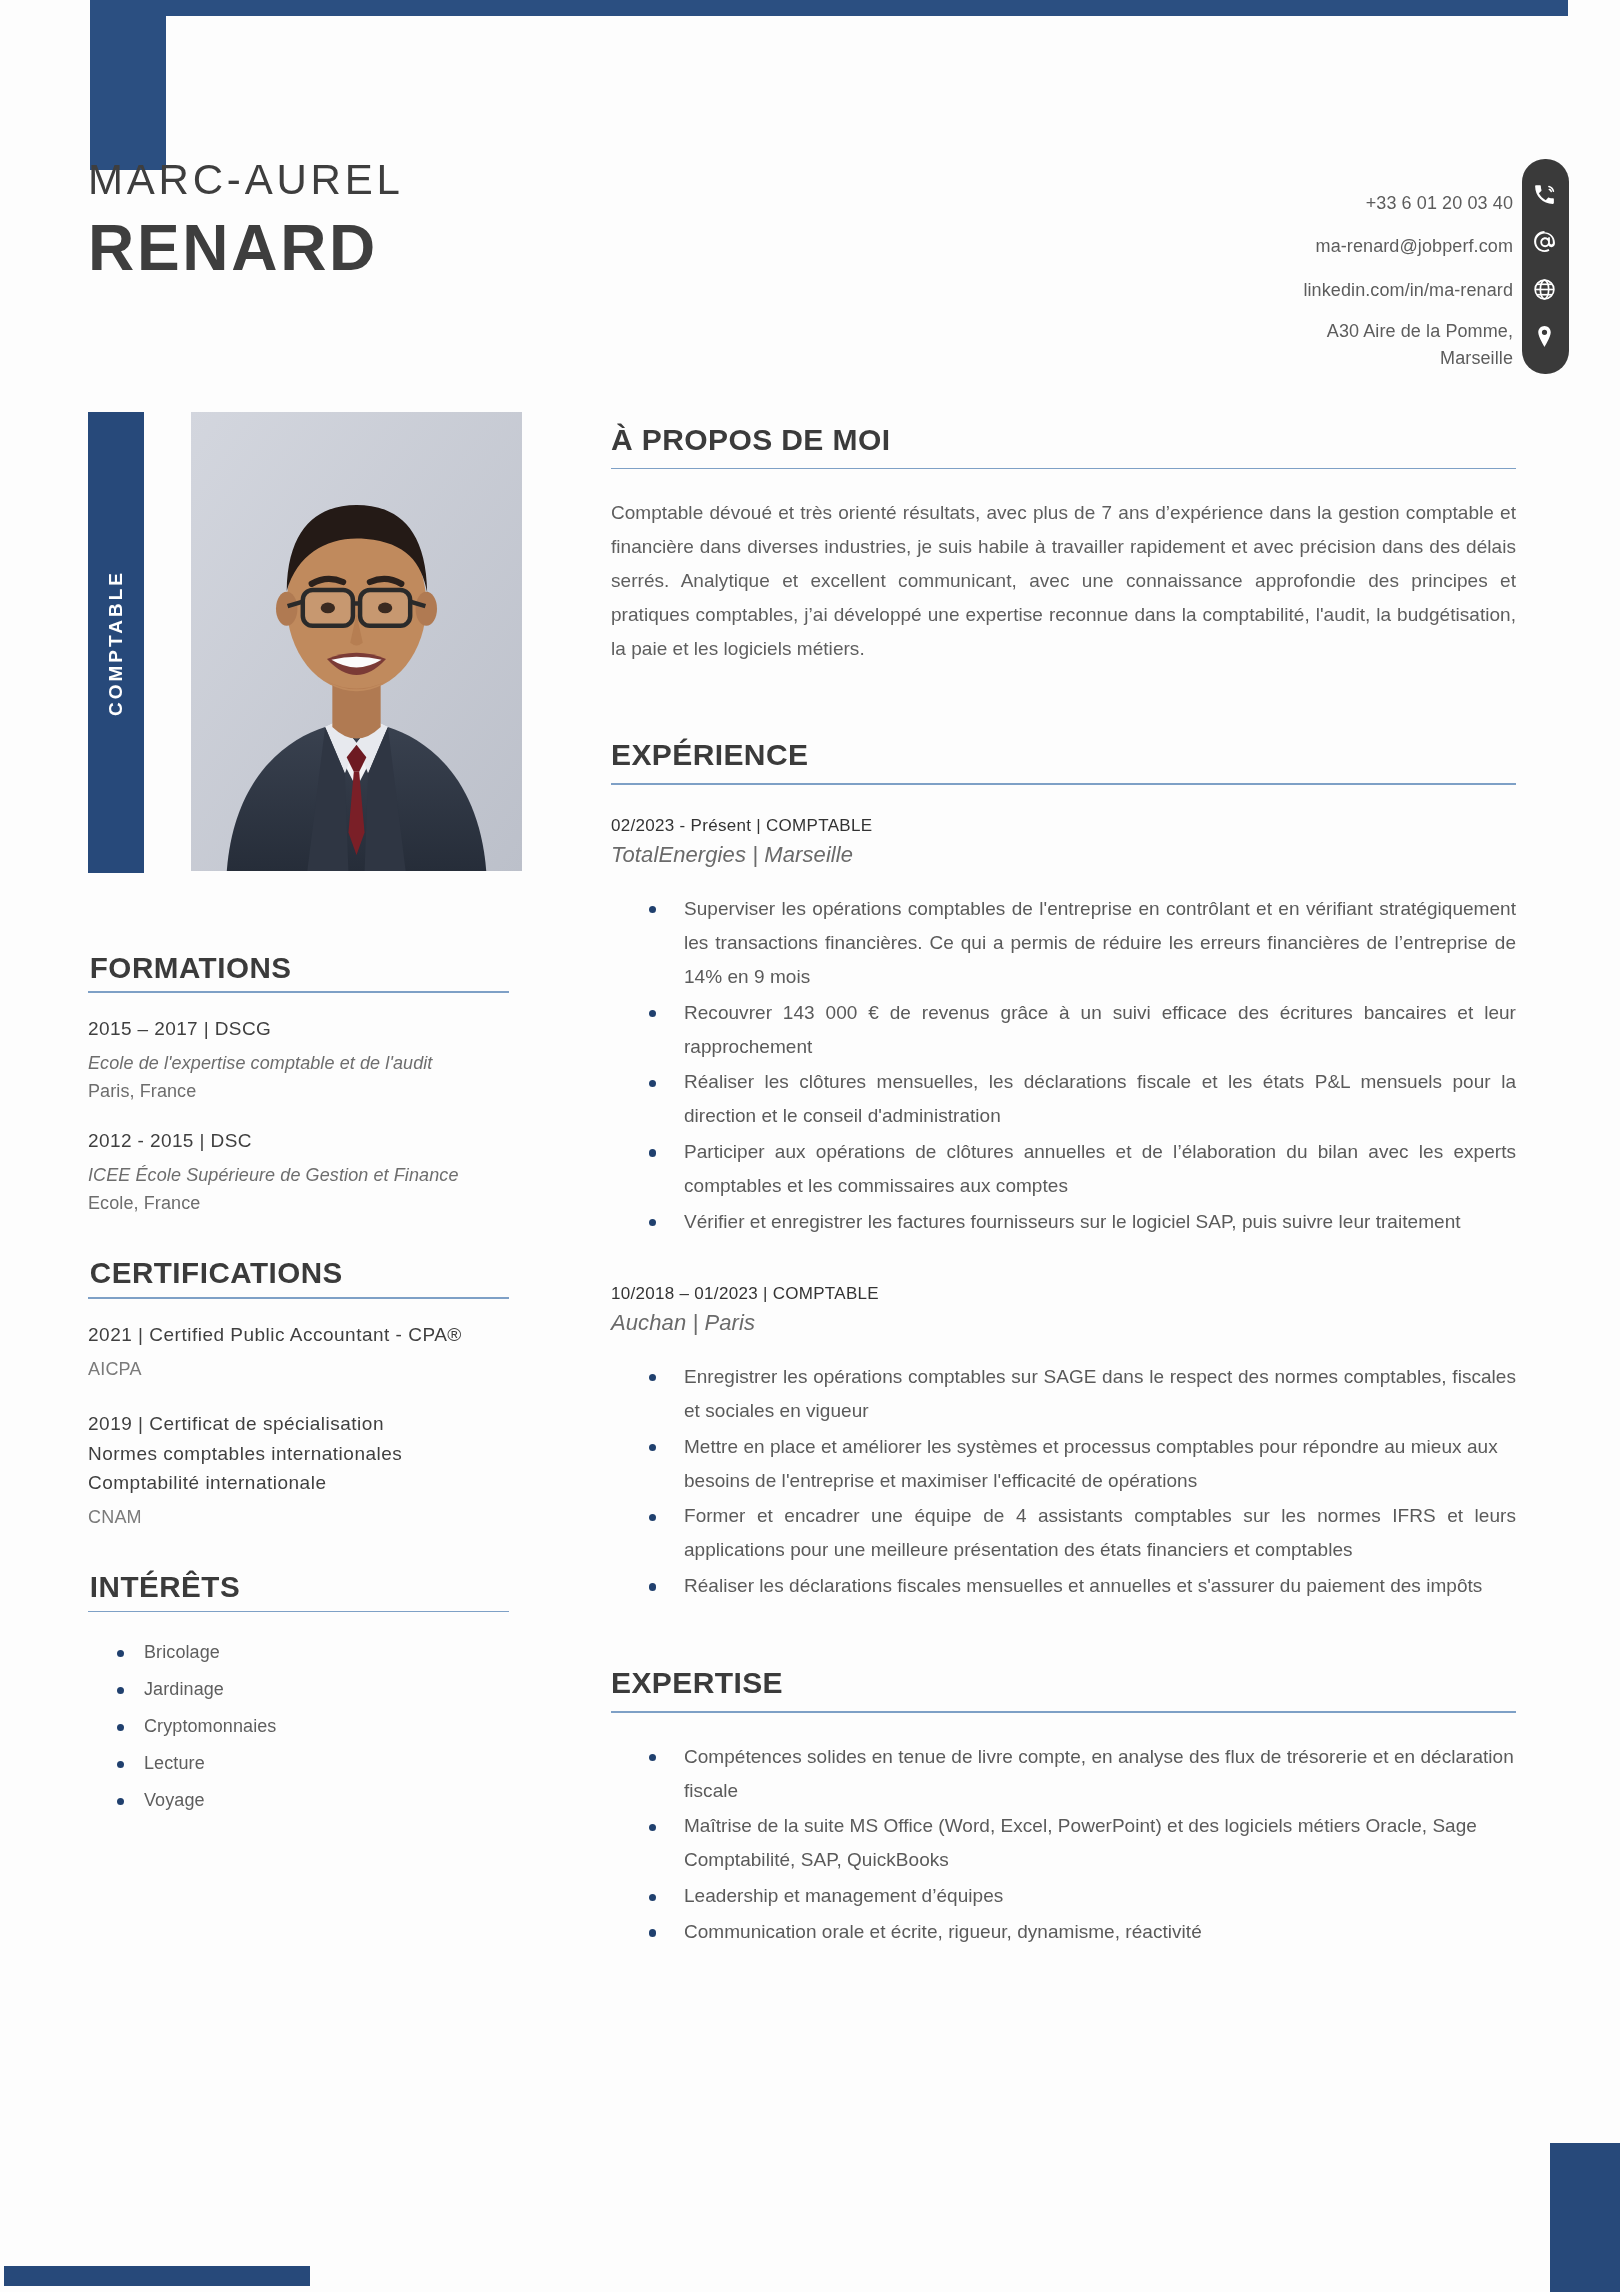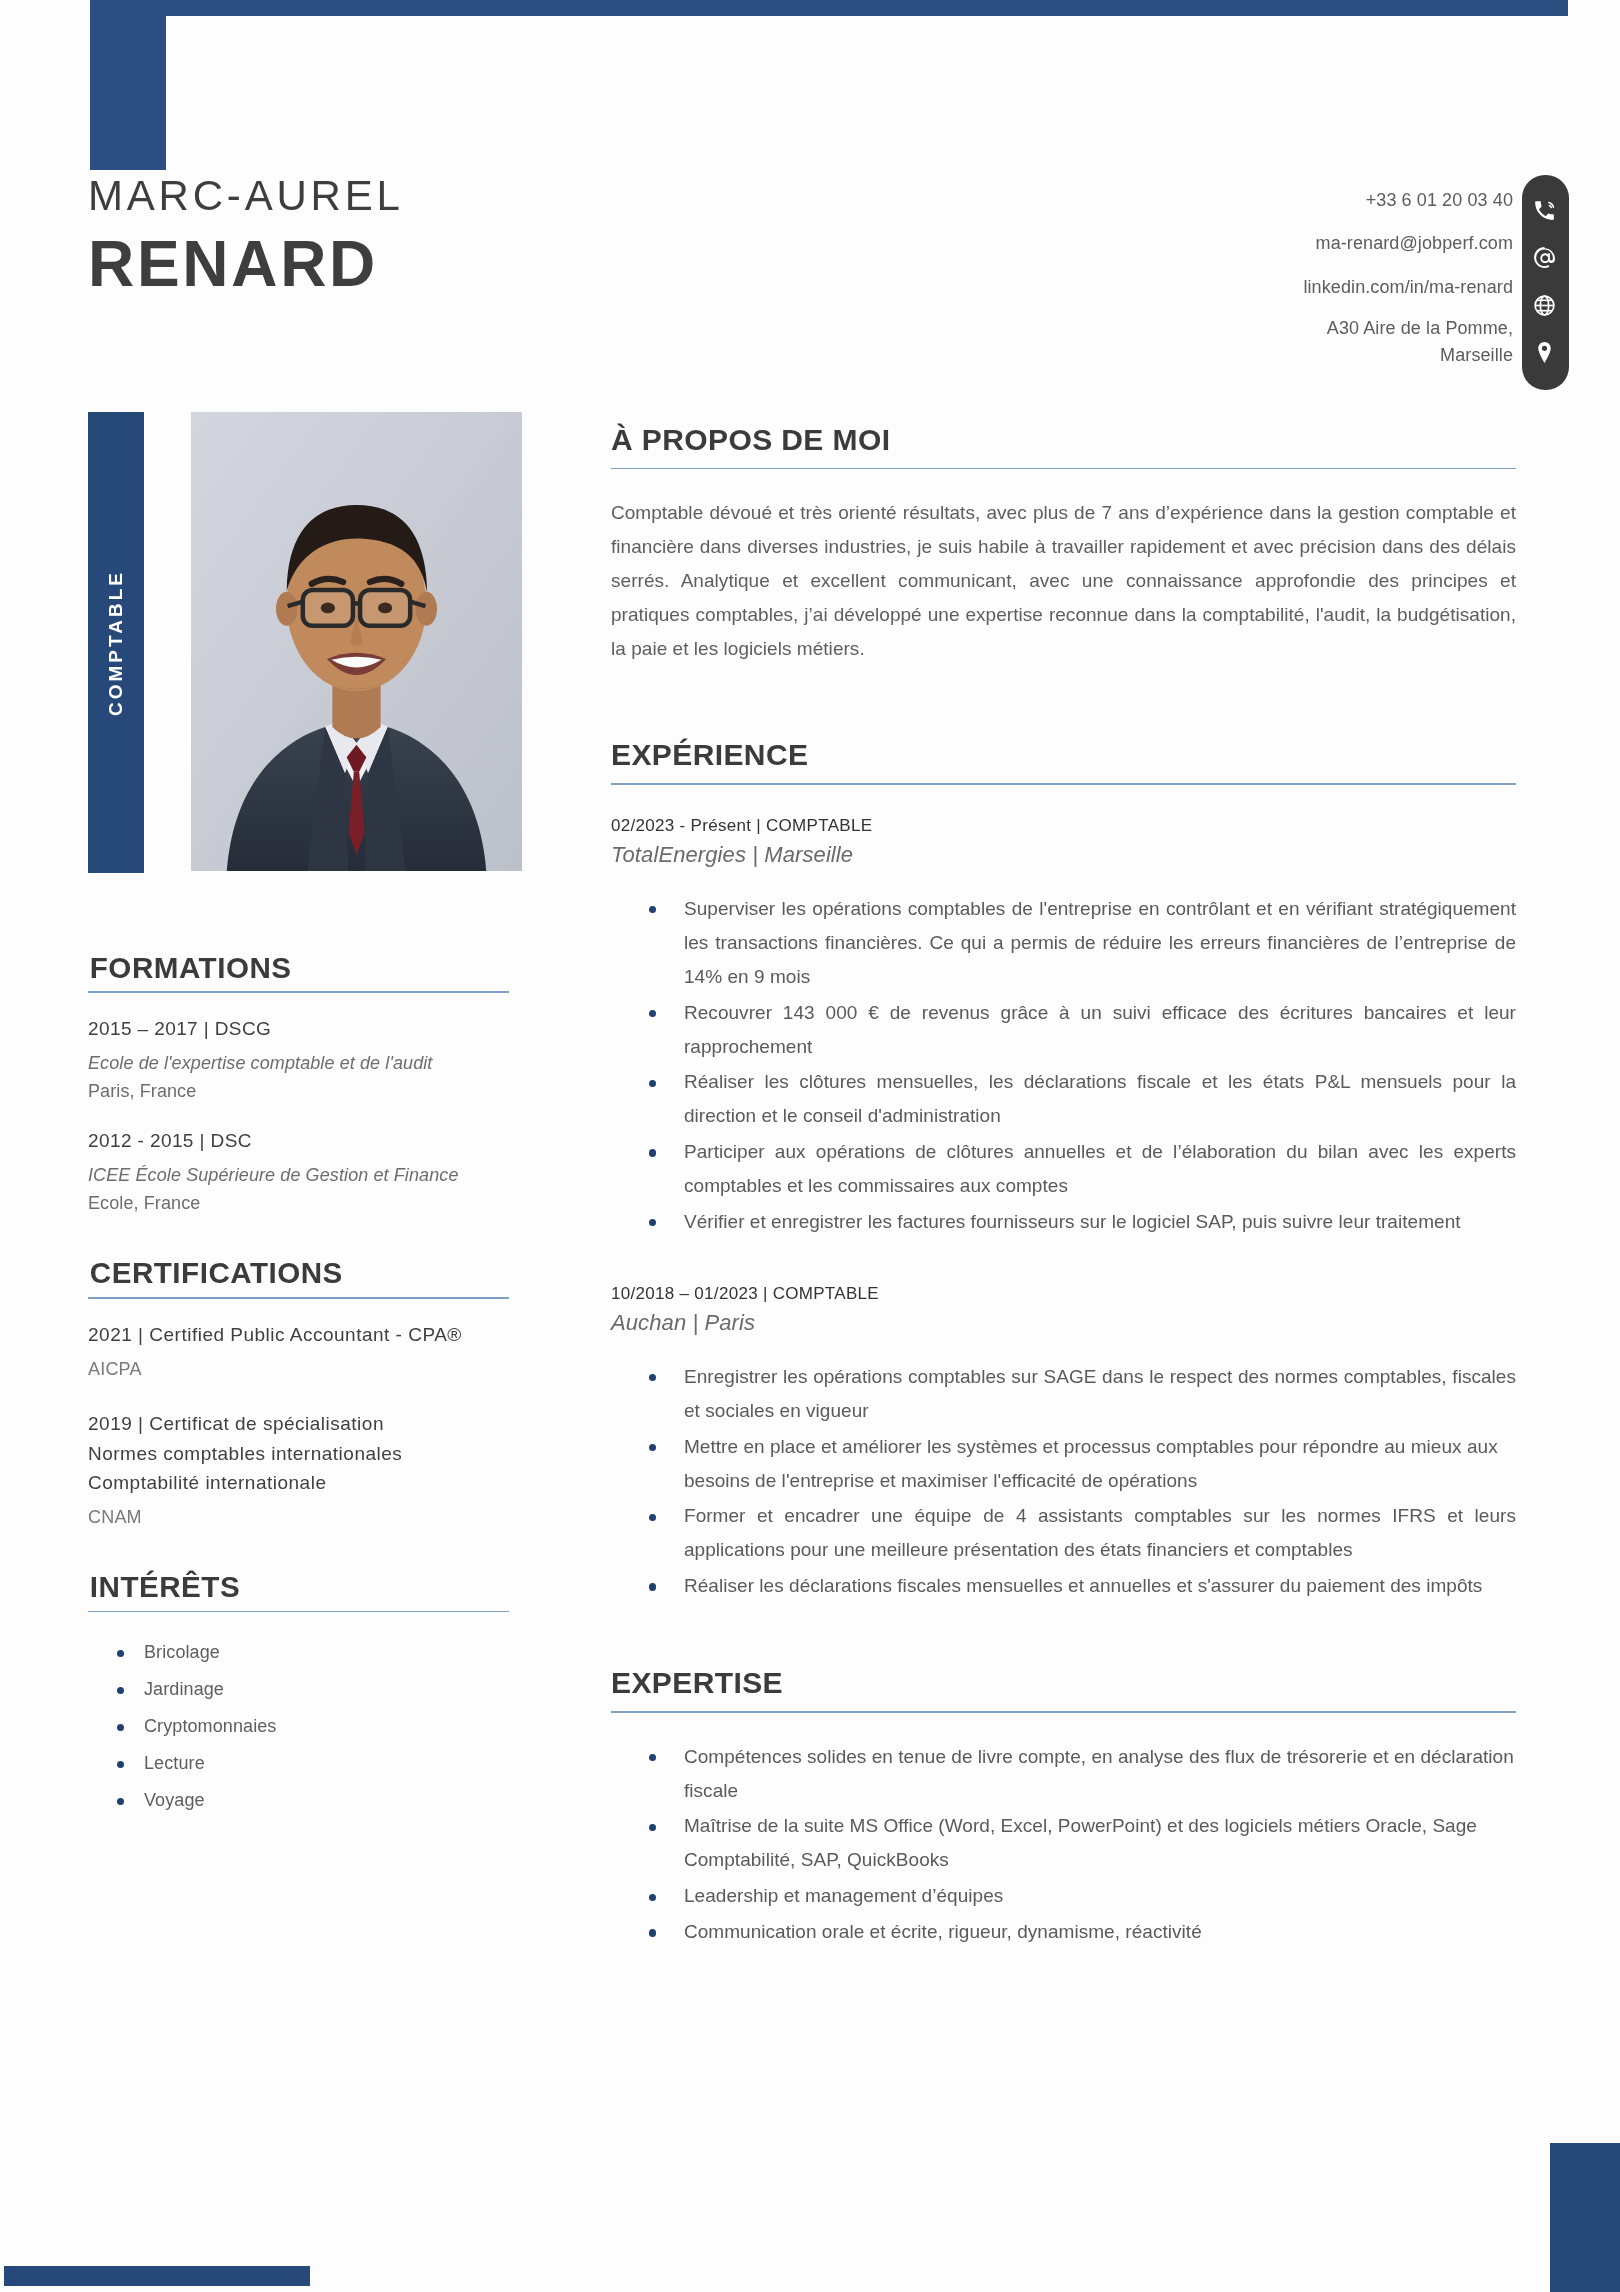--- a/index.html
+++ b/index.html
@@ -44,21 +44,20 @@
     width: 306px; height: 19.7px;
     background: #27497a;
   }
 
   
   .header {
     position: absolute;
     left: 0; top: 152px;
     width: 1620px;
     height: 233px;
-    margin-top: 16px;
   }
   .name-block {
     position: absolute;
     left: 88px; top: 0px;
   }
   .first-name {
     font-size: 42px;
     letter-spacing: 3.8px;
     font-weight: 400;
     color: #3e3e3e;
@@ -69,21 +68,21 @@
     letter-spacing: 2.7px;
     font-weight: 700;
     color: #3e3e3e;
     line-height: 77px;
     margin-top: 1.8px;
   }
 
   
   .contact {
     position: absolute;
-    right: 107px; top: 15px;
+    right: 107px; top: 34px;
     text-align: right;
     width: 430px;
   }
   .contact-row {
     display: flex;
     justify-content: flex-end;
     align-items: center;
     height: 34px;
     margin-bottom: 9.9px;
   }

